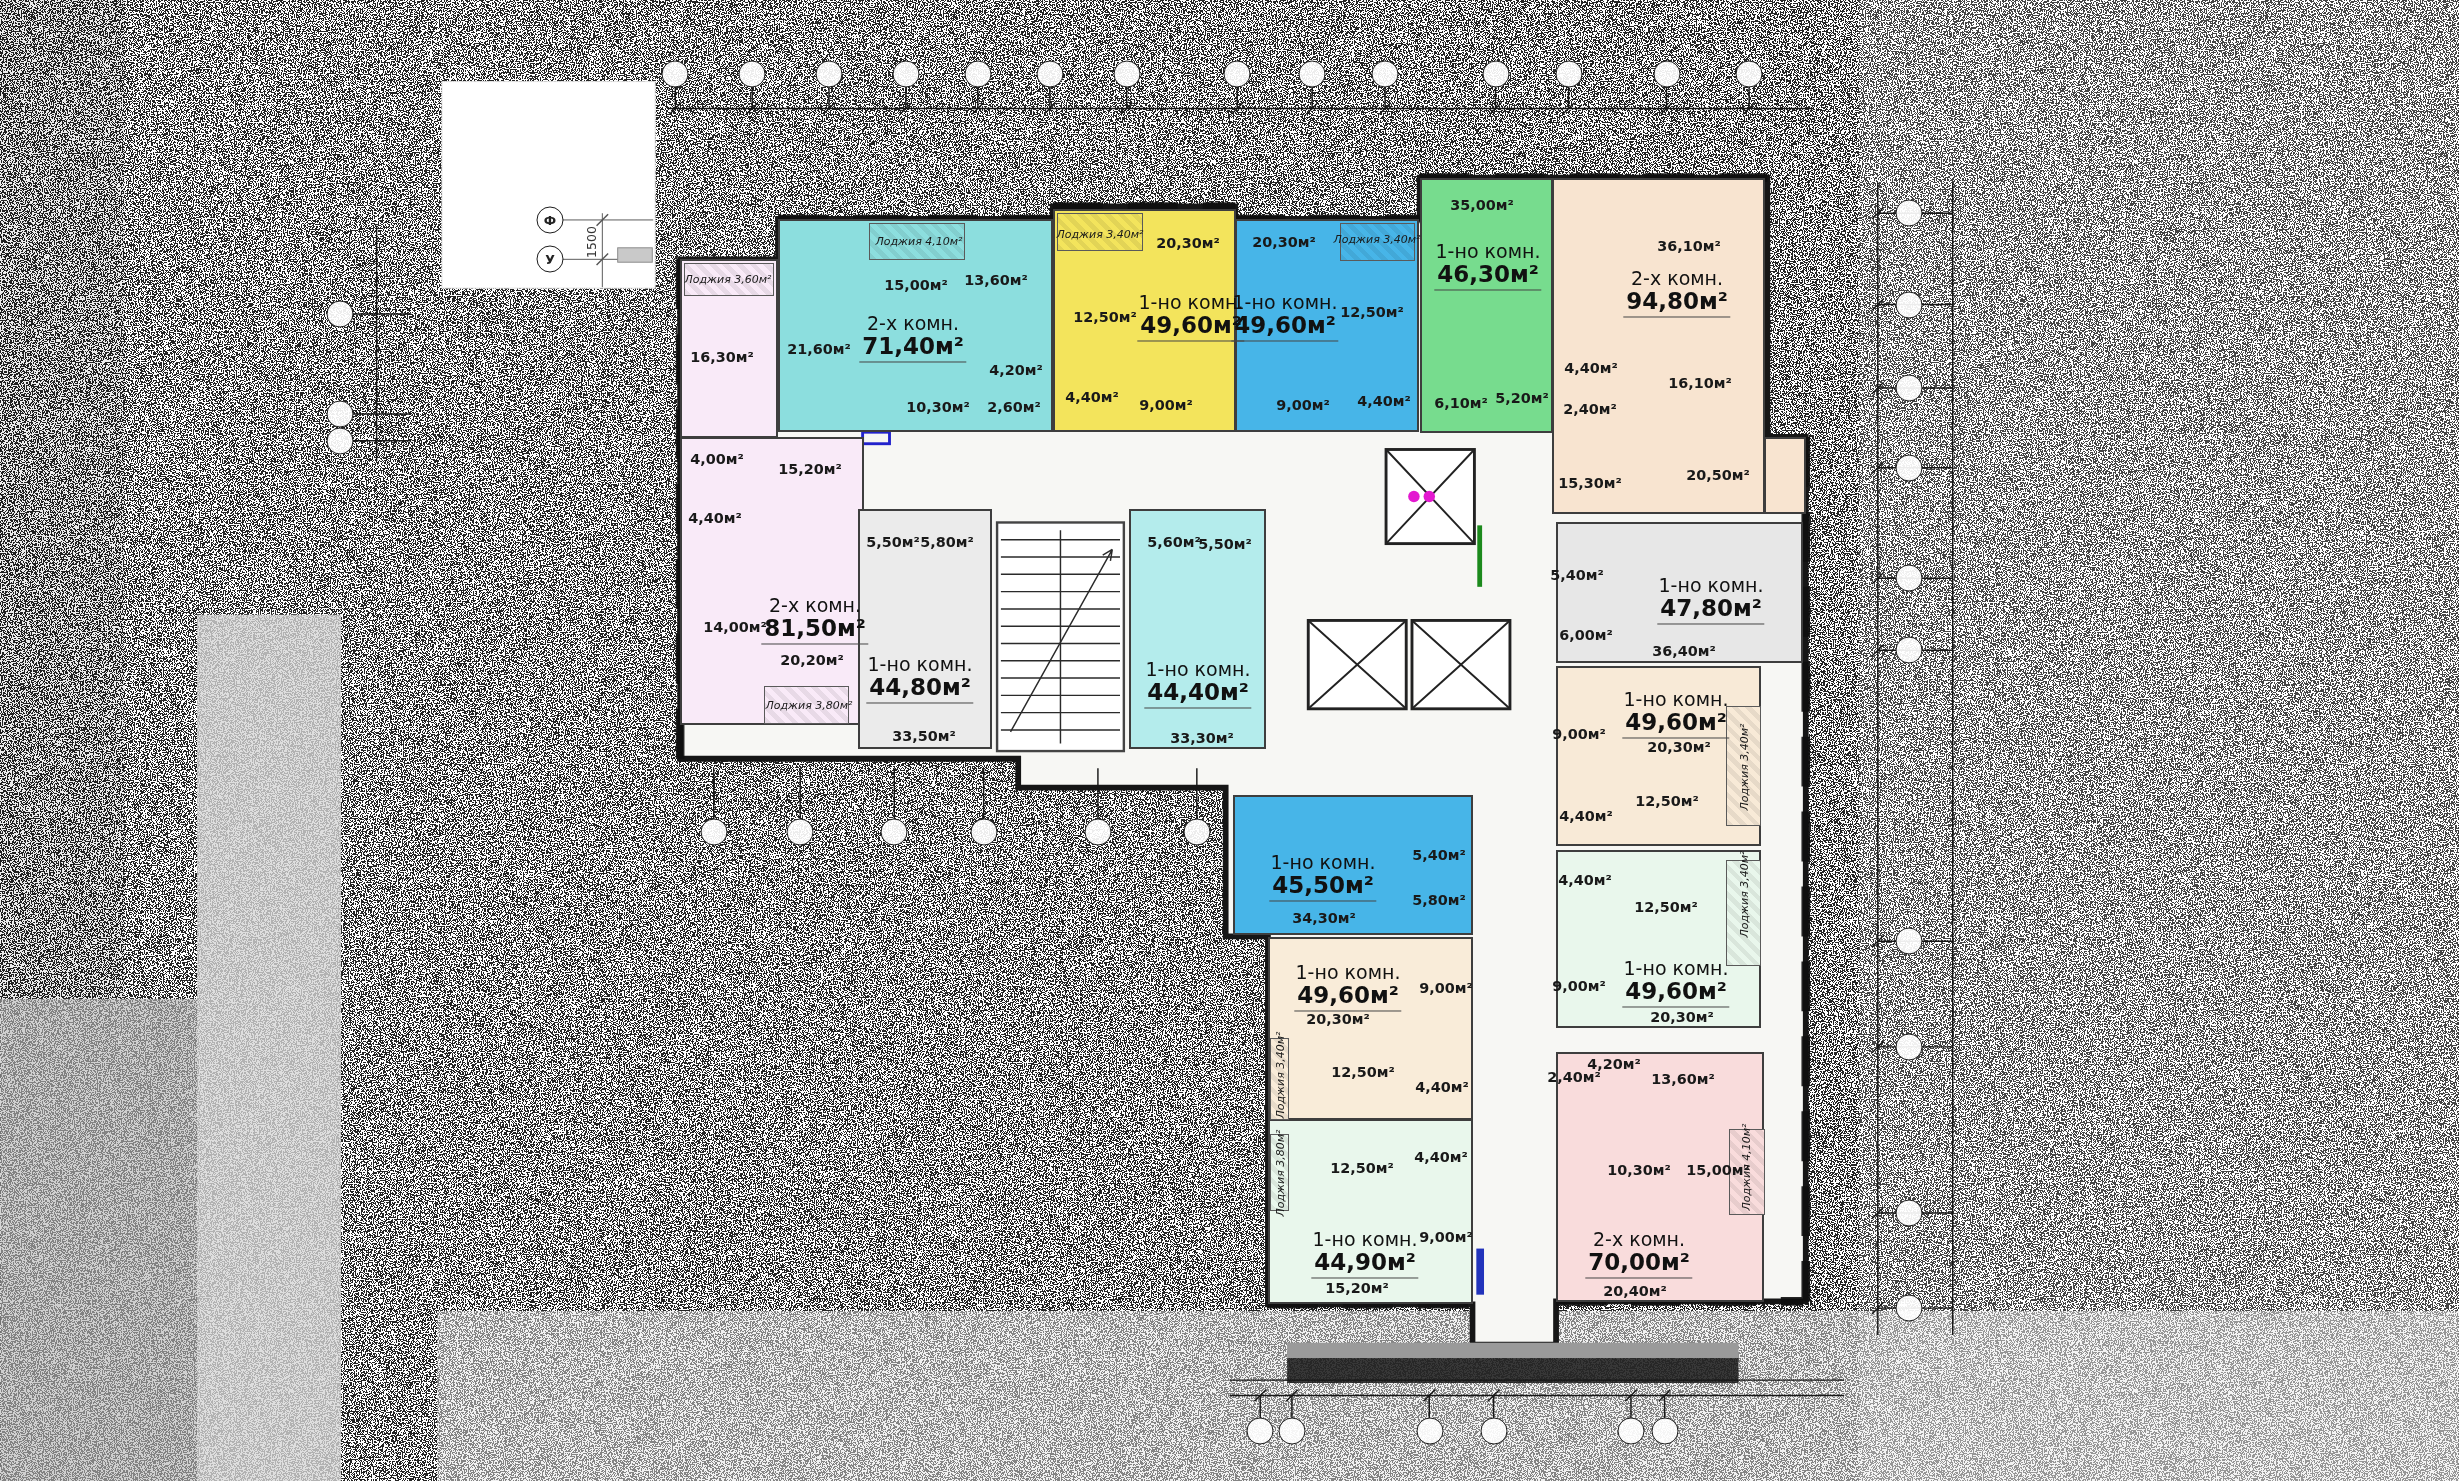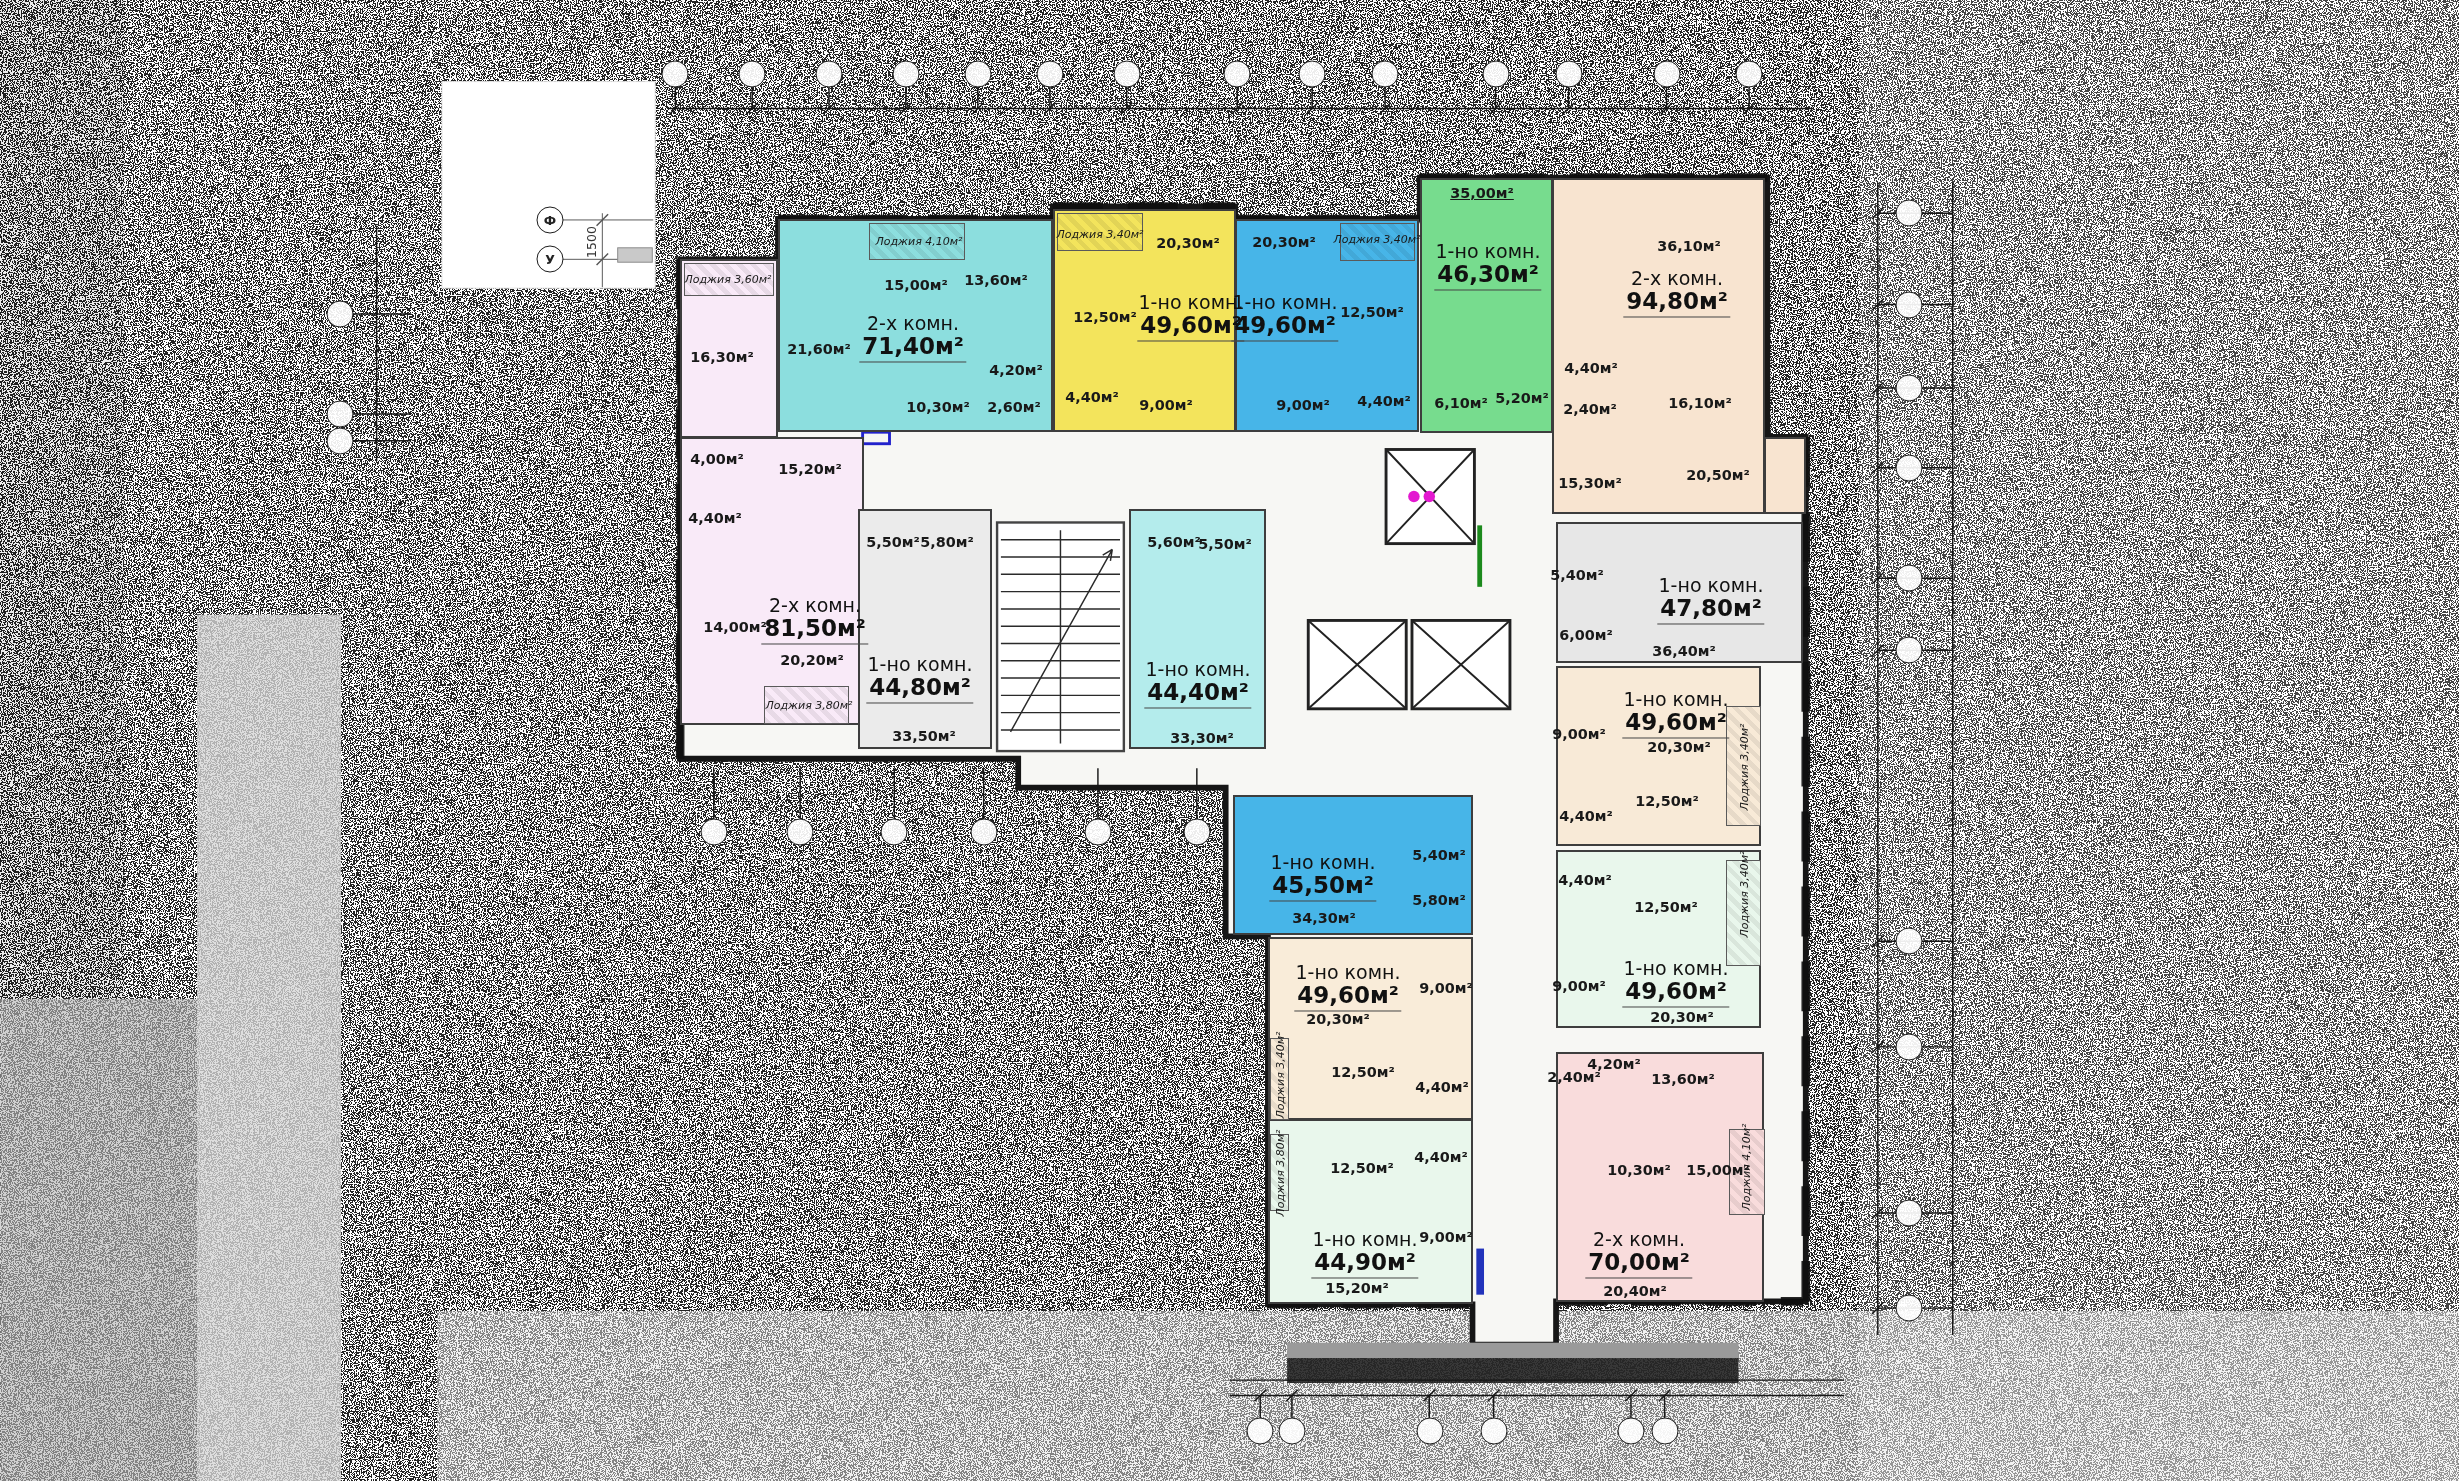--- a/index.html
+++ b/index.html
@@ -221,33 +221,33 @@
       <div class="room-label" style="left: 1284px; top: 242px;">20,30м²</div>
       <div class="room-label lodge" style="left: 1377px; top: 239px;">Лоджия 3,40м²</div>
       <div class="room-label" style="left: 1372px; top: 312px;">12,50м²</div>
       <div class="room-label" style="left: 1303px; top: 405px;">9,00м²</div>
       <div class="room-label" style="left: 1384px; top: 401px;">4,40м²</div>
       <div class="apt-block" style="left: 1420px; top: 178px; width: 133px; height: 255px; background: rgb(119, 220, 142);"></div>
       <div class="apt-label" style="left: 1488px; top: 266px;">
         <div class="t">1-но комн.</div>
         <div><span class="a">46,30м²</span></div>
       </div>
-      <div class="room-label" style="left: 1482px; top: 193px; text-decoration: underline;">35,00м²</div>
+      <div class="room-label" style="left: 1482px; top: 205px;">35,00м²</div>
       <div class="room-label" style="left: 1461px; top: 403px;">6,10м²</div>
       <div class="room-label" style="left: 1522px; top: 398px;">5,20м²</div>
       <div class="apt-block" style="left: 1552px; top: 178px; width: 213px; height: 336px; background: rgb(248, 228, 208);"></div>
       <div class="apt-block" style="left: 1764px; top: 437px; width: 42px; height: 77px; background: rgb(248, 228, 208);"></div>
       <div class="apt-label" style="left: 1677px; top: 293px;">
         <div class="t">2-х комн.</div>
         <div><span class="a">94,80м²</span></div>
       </div>
       <div class="room-label" style="left: 1689px; top: 246px;">36,10м²</div>
       <div class="room-label" style="left: 1591px; top: 368px;">4,40м²</div>
       <div class="room-label" style="left: 1590px; top: 409px;">2,40м²</div>
-      <div class="room-label" style="left: 1700px; top: 383px; margin-top: 20px;">16,10м²</div>
+      <div class="room-label" style="left: 1700px; top: 383px;">16,10м²</div>
       <div class="room-label" style="left: 1590px; top: 483px;">15,30м²</div>
       <div class="room-label" style="left: 1718px; top: 475px;">20,50м²</div>
       <div class="apt-block" style="left: 680px; top: 259px; width: 98px; height: 179px; background: rgb(249, 234, 248);"></div>
       <div class="apt-block" style="left: 680px; top: 437px; width: 184px; height: 288px; background: rgb(249, 234, 248);"></div>
       <div class="apt-lodge" style="left: 684px; top: 263px; width: 90px; height: 33px; background: repeating-linear-gradient(45deg, rgba(0, 0, 0, 0.07) 0px, rgba(0, 0, 0, 0.07) 4.8px, rgba(0, 0, 0, 0) 4.8px, rgba(0, 0, 0, 0) 9.6px), rgb(249, 234, 248);"></div>
       <div class="apt-lodge" style="left: 764px; top: 686px; width: 85px; height: 38px; background: repeating-linear-gradient(45deg, rgba(0, 0, 0, 0.07) 0px, rgba(0, 0, 0, 0.07) 4.8px, rgba(0, 0, 0, 0) 4.8px, rgba(0, 0, 0, 0) 9.6px), rgb(249, 234, 248);"></div>
       <div class="apt-label" style="left: 815px; top: 620px;">
         <div class="t">2-х комн.</div>
         <div><span class="a">81,50м²</span></div>
       </div>

